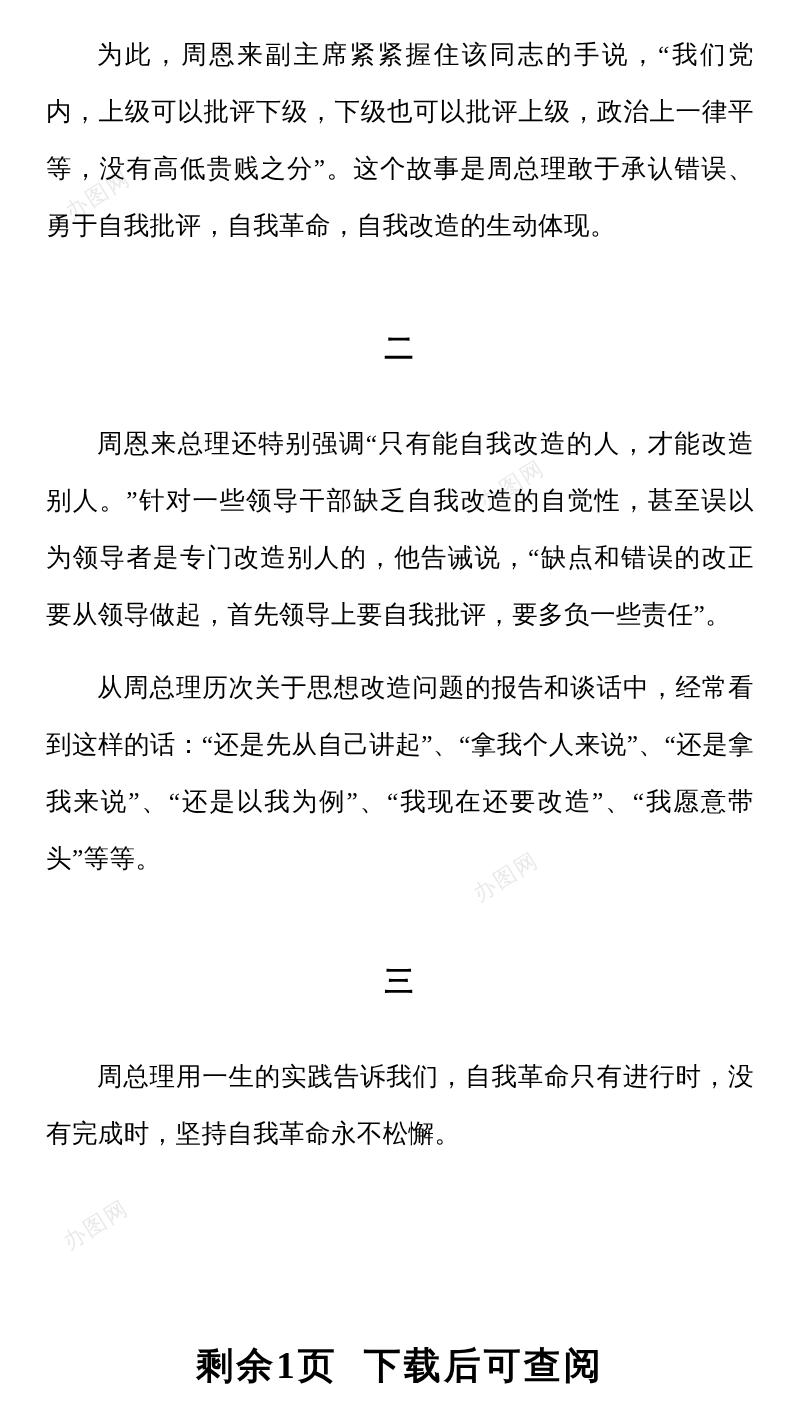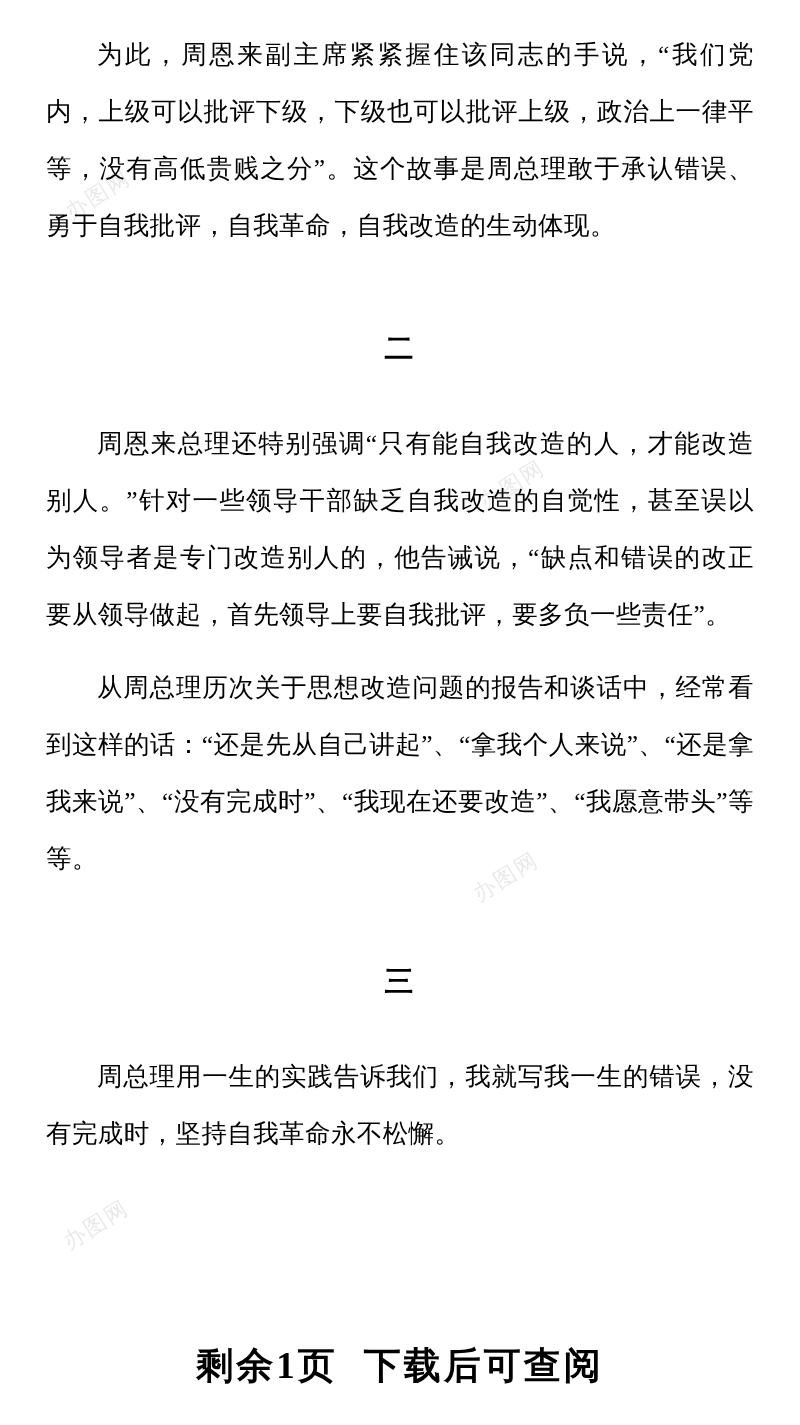--- a/index.html
+++ b/index.html
@@ -97,29 +97,29 @@
 
     <p class="para">为此，周恩来副主席紧紧握住该同志的手说，“我们党内，上级可以批评下级，下级也可以批评上级，政治上一律平等，没有高低贵贱之分”。这个故事是周总理敢于承认错误、勇于自我批评，自我革命，自我改造的生动体现。</p>
 
     <div class="spacer-lg"></div>
 
     <p class="section-num">二</p>
 
     <div class="spacer-sm"></div>
 
     <p class="para">周恩来总理还特别强调“只有能自我改造的人，才能改造别人。”针对一些领导干部缺乏自我改造的自觉性，甚至误以为领导者是专门改造别人的，他告诫说，“缺点和错误的改正要从领导做起，首先领导上要自我批评，要多负一些责任”。</p>
-    <p class="para">从周总理历次关于思想改造问题的报告和谈话中，经常看到这样的话：“还是先从自己讲起”、“拿我个人来说”、“还是拿我来说”、“没有完成时”、“我现在还要改造”、“我愿意带头”等等。</p>
+    <p class="para">从周总理历次关于思想改造问题的报告和谈话中，经常看到这样的话：“还是先从自己讲起”、“拿我个人来说”、“还是拿我来说”、“还是以我为例”、“我现在还要改造”、“我愿意带头”等等。</p>
 
     <div class="spacer-lg"></div>
 
     <p class="section-num">三</p>
 
     <div class="spacer-sm"></div>
 
-    <p class="para">周总理用一生的实践告诉我们，我就写我一生的错误，没有完成时，坚持自我革命永不松懈。</p>
+    <p class="para">周总理用一生的实践告诉我们，自我革命只有进行时，没有完成时，坚持自我革命永不松懈。</p>
 
   </div>
 
   <div class="footer-notice">
     <span>剩余1页</span><span class="gap"></span><span>下载后可查阅</span>
   </div>
 
 </div>
 
 </body></html>

